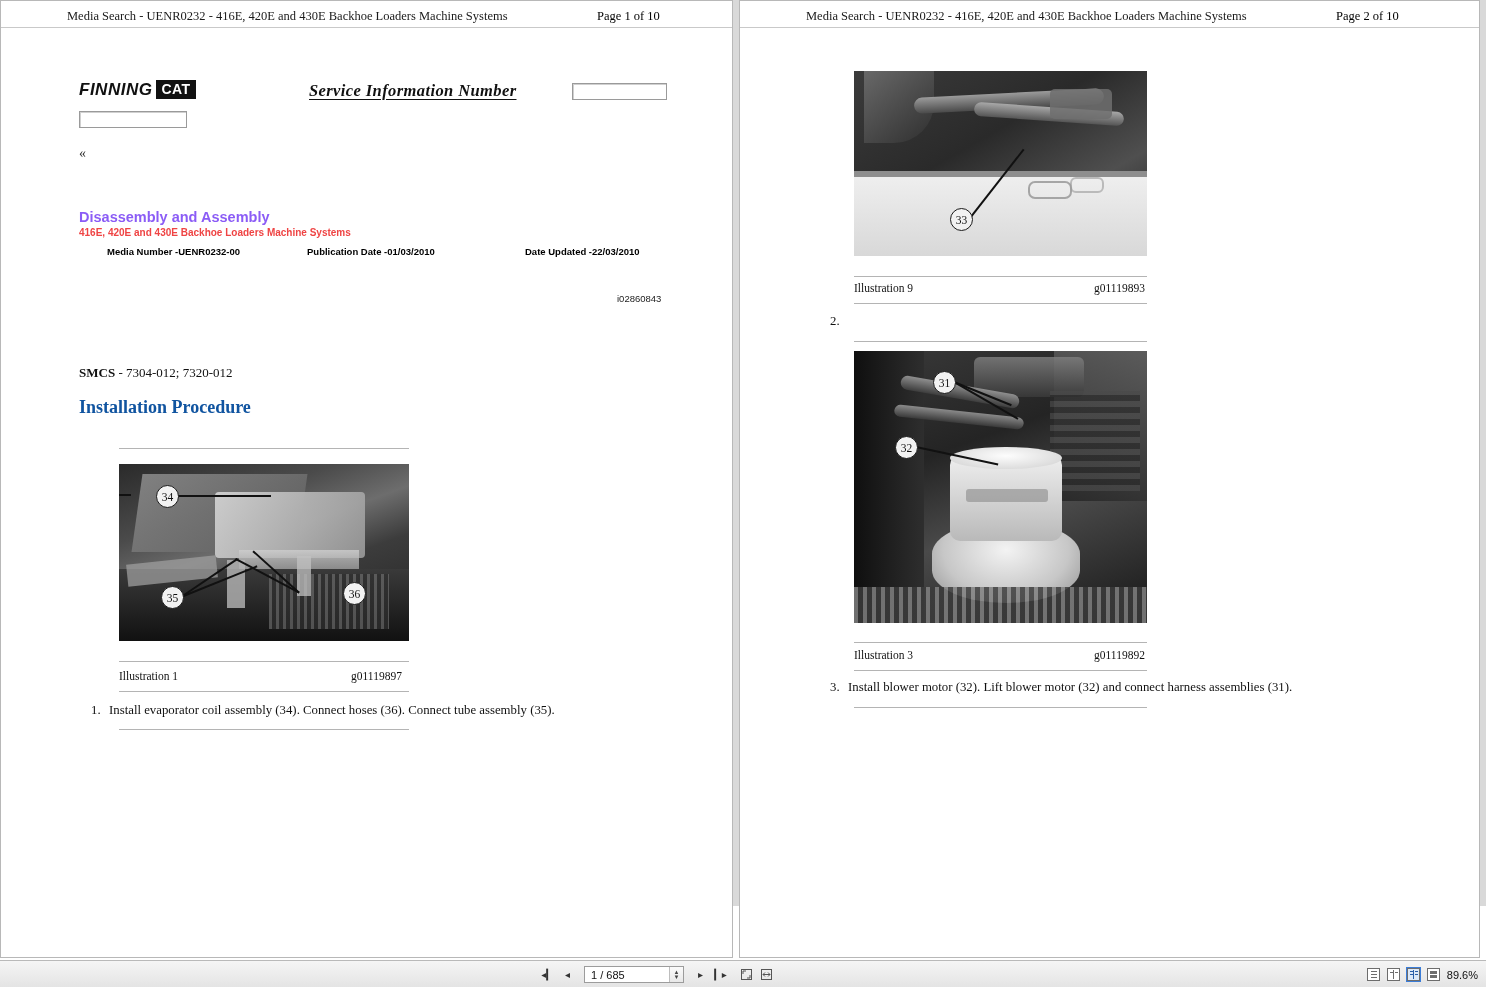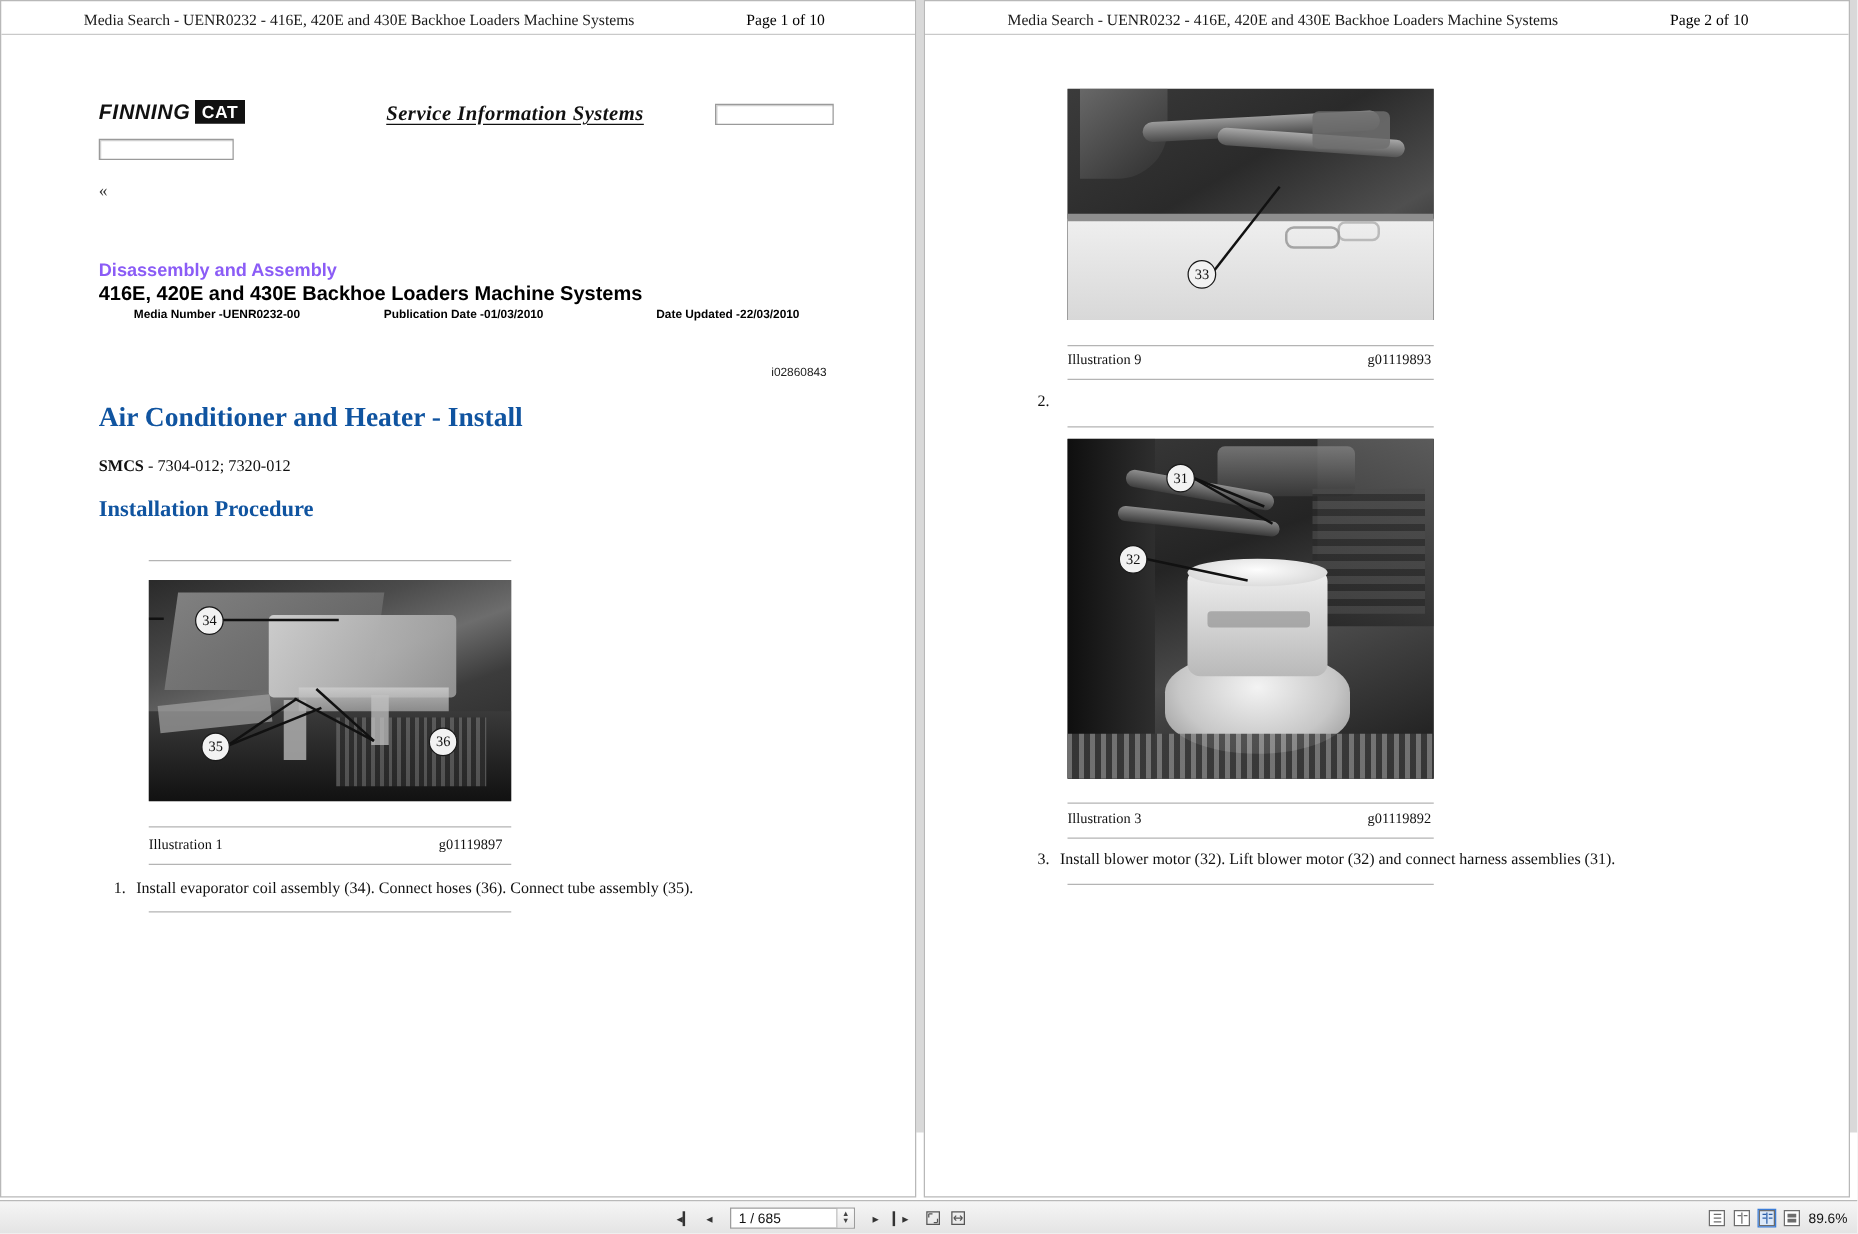--- a/index.html
+++ b/index.html
@@ -120,22 +120,22 @@
     font-family: "Liberation Sans", sans-serif;
     font-weight: bold;
     font-size: 14.5px;
     color: #8b5cf6;
   }
   .doc-sub {
     position: absolute;
     left: 78px; top: 226px;
     font-family: "Liberation Sans", sans-serif;
     font-weight: bold;
-    font-size: 16px;
-    color: #000000;
+    font-size: 10px;
+    color: #ef4444;
   }
   .meta-row {
     position: absolute;
     top: 245px;
     font-family: "Liberation Sans", sans-serif;
     font-weight: bold;
     font-size: 9.5px;
     color: #000;
     white-space: nowrap;
   }
@@ -322,37 +322,36 @@
   <div class="page page-left">
     <div class="page-header ph-left">Media Search - UENR0232 - 416E, 420E and 430E Backhoe Loaders Machine Systems</div>
     <div class="ph-pg-left">Page 1 of 10</div>
     <div class="hdr-rule"></div>
 
     <div class="finning-logo">
       <span class="finning-word">FINNING</span>
       <span class="cat-badge">CAT</span>
     </div>
 
-    <div class="sis-title">Service Information Systems</div>
+    <div class="sis-title">Service Information Number</div>
 
     <div class="input-box search-top-right"></div>
     <div class="input-box search-under-logo"></div>
 
     <div class="back-arrow">«</div>
 
     <div class="doc-title">Disassembly and Assembly</div>
     <div class="doc-sub">416E, 420E and 430E Backhoe Loaders Machine Systems</div>
 
     <div class="meta-row meta-media">Media Number -UENR0232-00</div>
     <div class="meta-row meta-pub">Publication Date -01/03/2010</div>
     <div class="meta-row meta-upd">Date Updated -22/03/2010</div>
 
     <div class="doc-id">i02860843</div>
 
-    <div class="h1-blue">Air Conditioner and Heater - Install</div>
 
     <div class="smcs">
       <b>SMCS</b><span> - 7304-012; 7320-012</span>
     </div>
 
     <div class="h2-blue">Installation Procedure</div>
 
     <div class="rule" style="left:118px; top:447px; width:290px;"></div>
 
     <div class="photo" style="left:118px; top:463px; width:290px; height:177px;">

